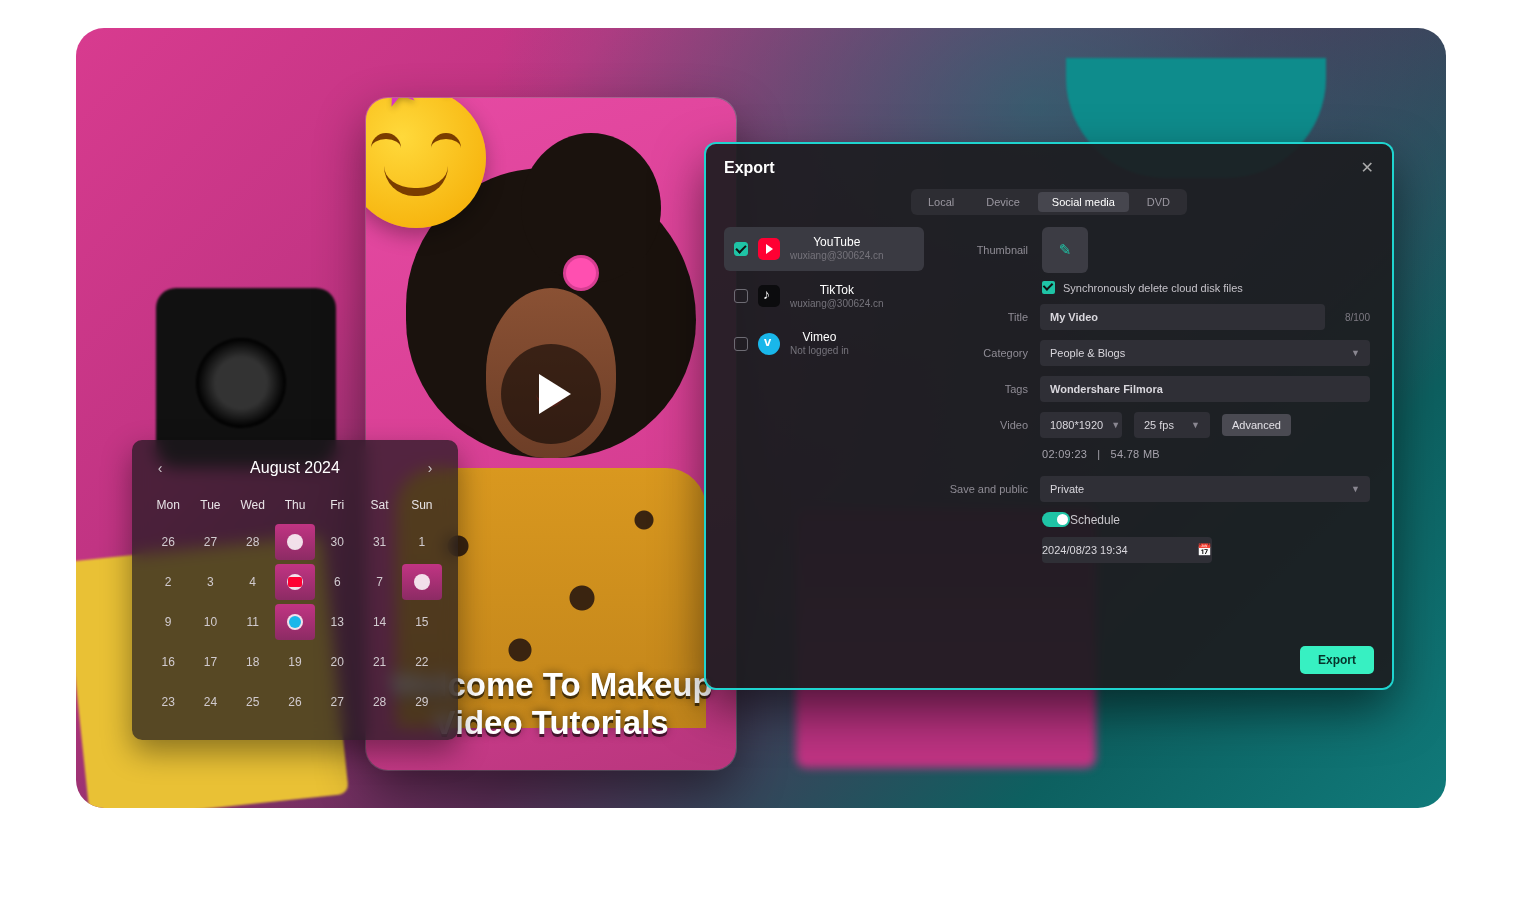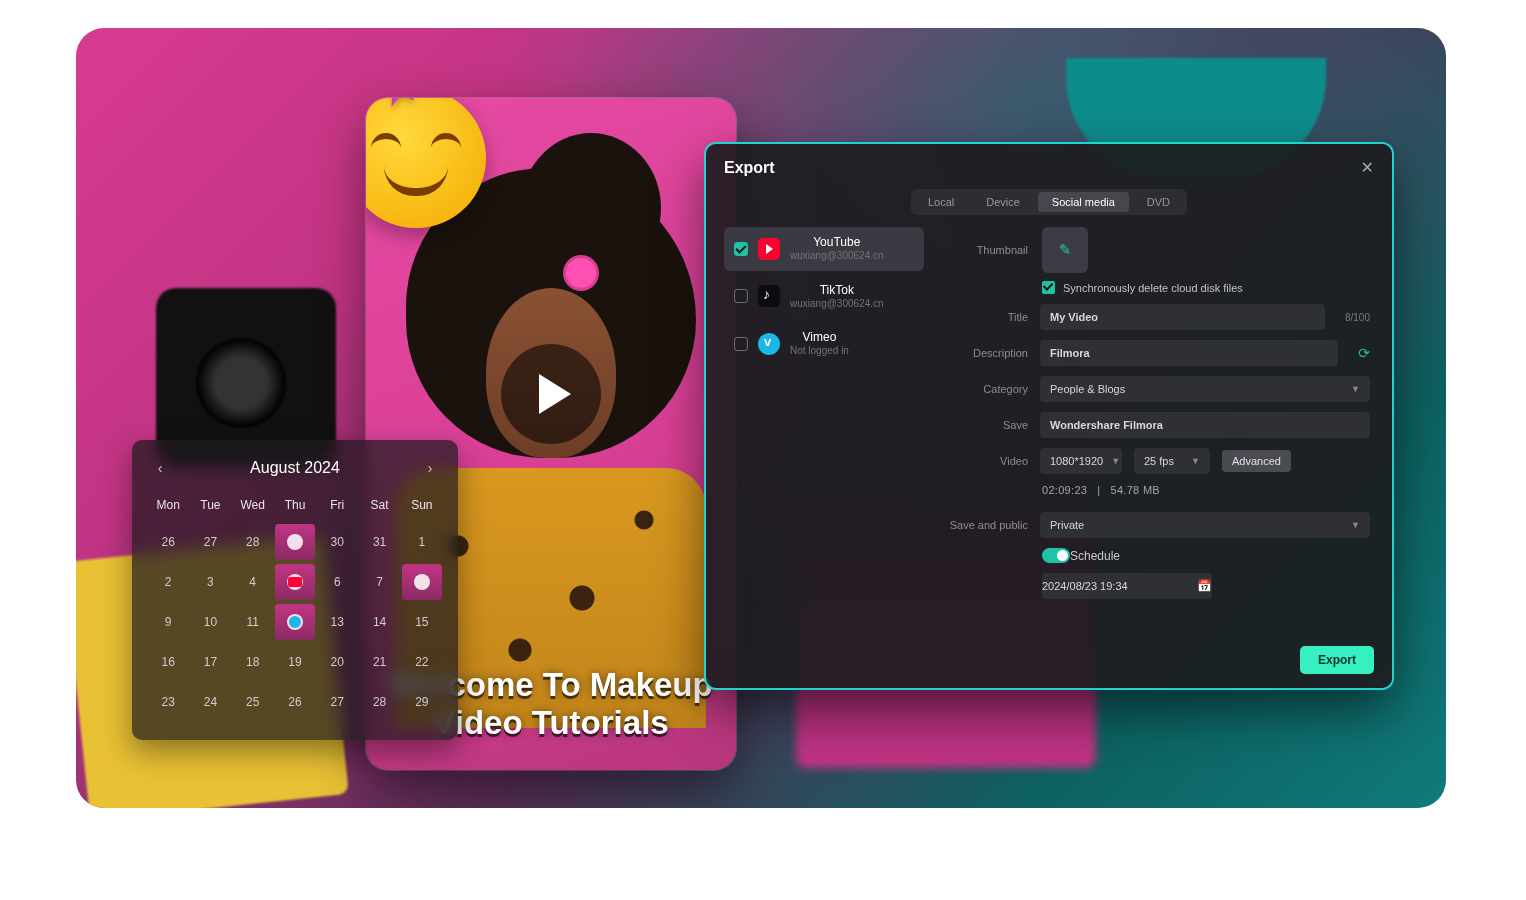--- a/index.html
+++ b/index.html
@@ -270,36 +270,31 @@
           <div class="chk"></div>
           <span class="syncLabel">Synchronously delete cloud disk files</span>
         </div>
 
         <div class="row">
           <div class="lbl">Title</div>
           <input class="input" value="My Video" style="">
           <span class="counter">8/100</span>
         </div>
 
-        <div class="row">
-          <div class="lbl">Description</div>
-          <input class="input" value="Filmora" style="">
-          <span class="aiTag">⟳</span>
-        </div>
 
         <div class="row">
           <div class="lbl">Category</div>
           <div class="select" style="flex:1">
             <span>People &amp; Blogs</span>
             <span class="arrow">▼</span>
           </div>
         </div>
 
         <div class="row">
-          <div class="lbl">Save</div>
+          <div class="lbl">Tags</div>
           <input class="input" value="Wondershare Filmora" style="">
         </div>
 
         <div class="row">
           <div class="lbl">Video</div>
           <div class="select" style="width:82px">
             <span>1080*1920</span>
             <span class="arrow">▼</span>
           </div>
           <div class="select" style="width:76px">

